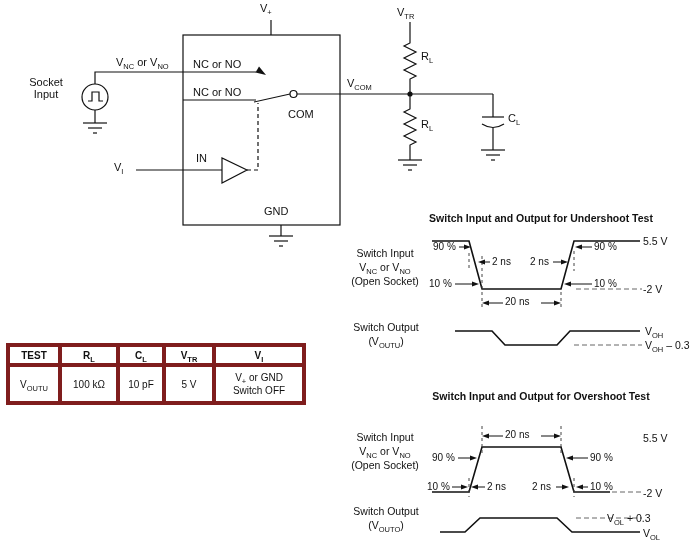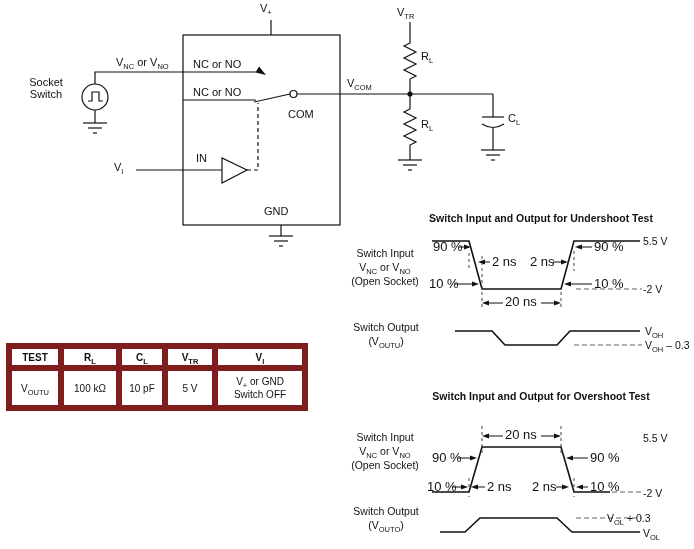--- a/index.html
+++ b/index.html
@@ -2,26 +2,26 @@
 <html><head>
 <meta charset="utf-8">
 <style>
   html,body { margin:0; padding:0; background:#fff; }
   .canvas { position:relative; width:694px; height:549px; background:#fff; overflow:hidden;
             font-family:"Liberation Sans", sans-serif; color:#111; }
   .art { position:absolute; left:0; top:0; }
   .lbl { position:absolute; white-space:nowrap; color:#111; line-height:12px; }
   .s11 { font-size:11px; }
   .s105 { font-size:10.5px; line-height:14px; }
-  .s10 { font-size:13px; }
+  .s10 { font-size:10px; }
   .center { text-align:center; }
   .bold { font-weight:bold; }
   sub { font-size:7.5px; line-height:0; }
   .ptable { position:absolute; left:6px; top:343px; border-collapse:collapse; background:#fff; }
-  .ptable th, .ptable td { border:6px solid #7f1d1d; font-size:10px; text-align:center;
+  .ptable th, .ptable td { border:4px solid #7f1d1d; font-size:10px; text-align:center;
                            vertical-align:middle; padding:0 3px; }
   .ptable th { font-weight:bold; height:16px; }
   .ptable td { height:34px; }
   .ptable td div { line-height:13px;text-align:center; }
 </style>
 </head>
 <body>
 
 <div class="canvas">
 
@@ -150,21 +150,21 @@
           <line x1="583" y1="487" x2="588" y2="487"></line>
       </g>
       <polyline stroke-width="1.6" points="440,532 465,532 480,518 557,518 572,532 640,532"></polyline>
       <line x1="576" y1="518" x2="642" y2="518" stroke="#666" stroke-dasharray="5,3"></line>
     </g>
   </svg>
 
   <div class="lbl s11" style="left:260px;top:2px"><span>V</span><sub>+</sub></div>
   <div class="lbl s11 center" style="left:20px;top:76px;width:52px">
     <div>Socket</div>
-    <div>Switch</div>
+    <div>Input</div>
   </div>
   <div class="lbl s11" style="left:116px;top:56px"><span>V</span><sub>NC</sub><span> or V</span><sub>NO</sub></div>
   <div class="lbl s11" style="left:193px;top:58px">NC or NO</div>
   <div class="lbl s11" style="left:193px;top:86px">NC or NO</div>
   <div class="lbl s11" style="left:288px;top:108px">COM</div>
   <div class="lbl s11" style="left:347px;top:77px"><span>V</span><sub>COM</sub></div>
   <div class="lbl s11" style="left:196px;top:152px">IN</div>
   <div class="lbl s11" style="left:114px;top:161px"><span>V</span><sub>I</sub></div>
   <div class="lbl s11" style="left:264px;top:205px">GND</div>
   <div class="lbl s11" style="left:397px;top:6px"><span>V</span><sub>TR</sub></div>

